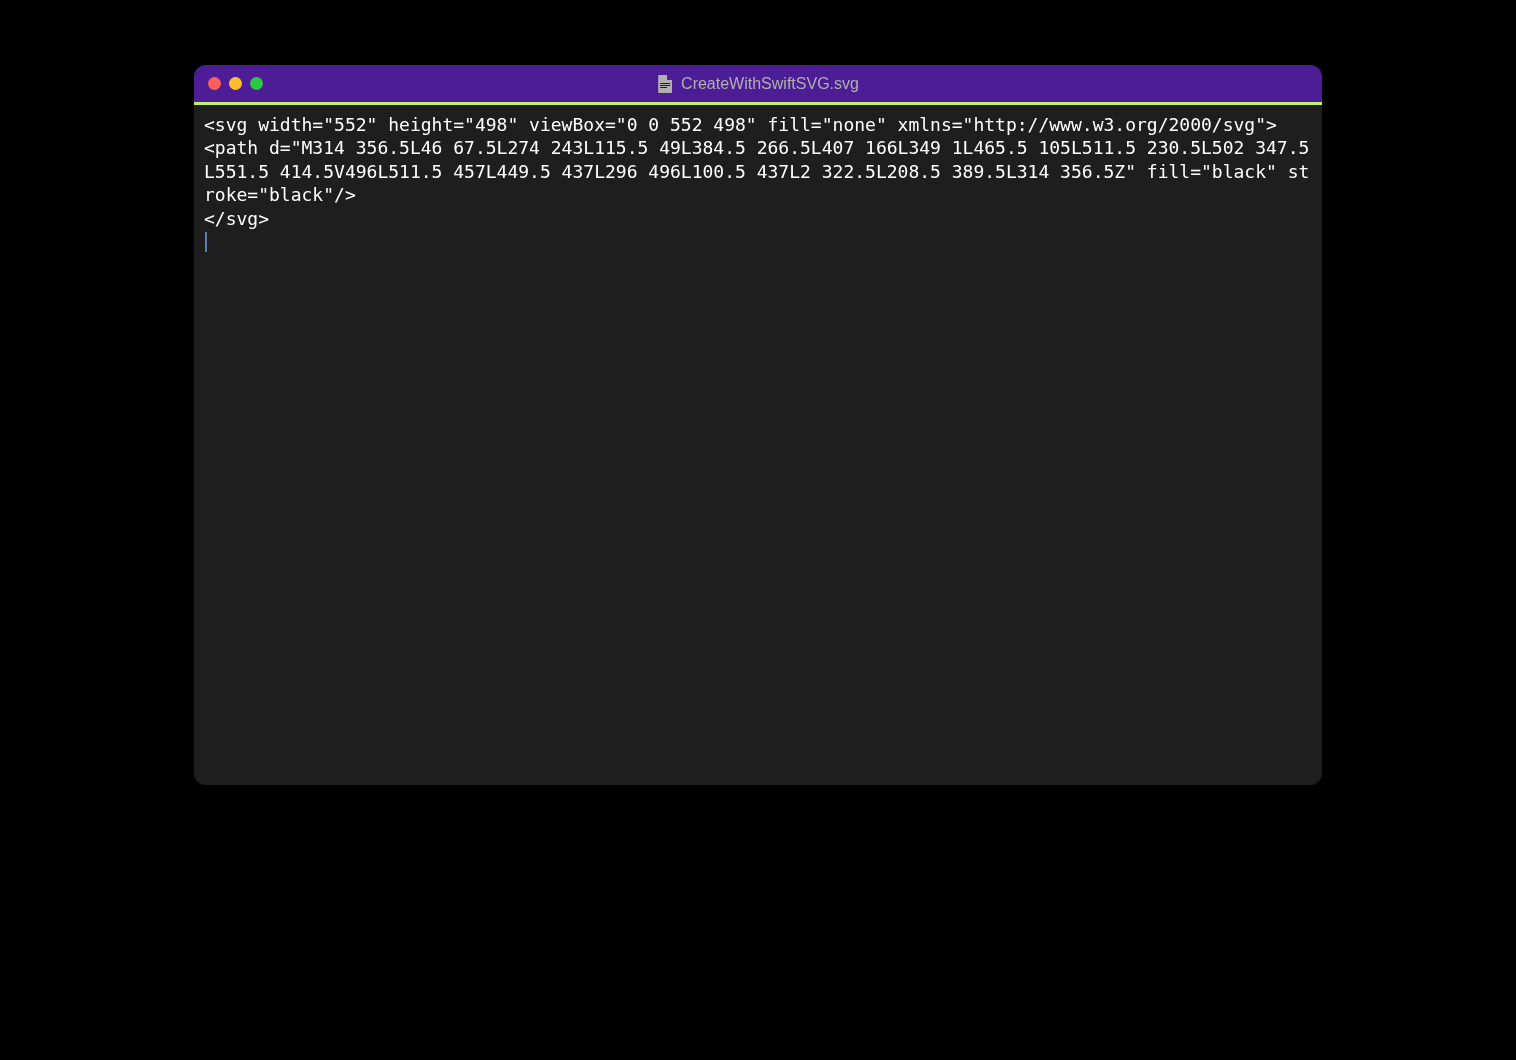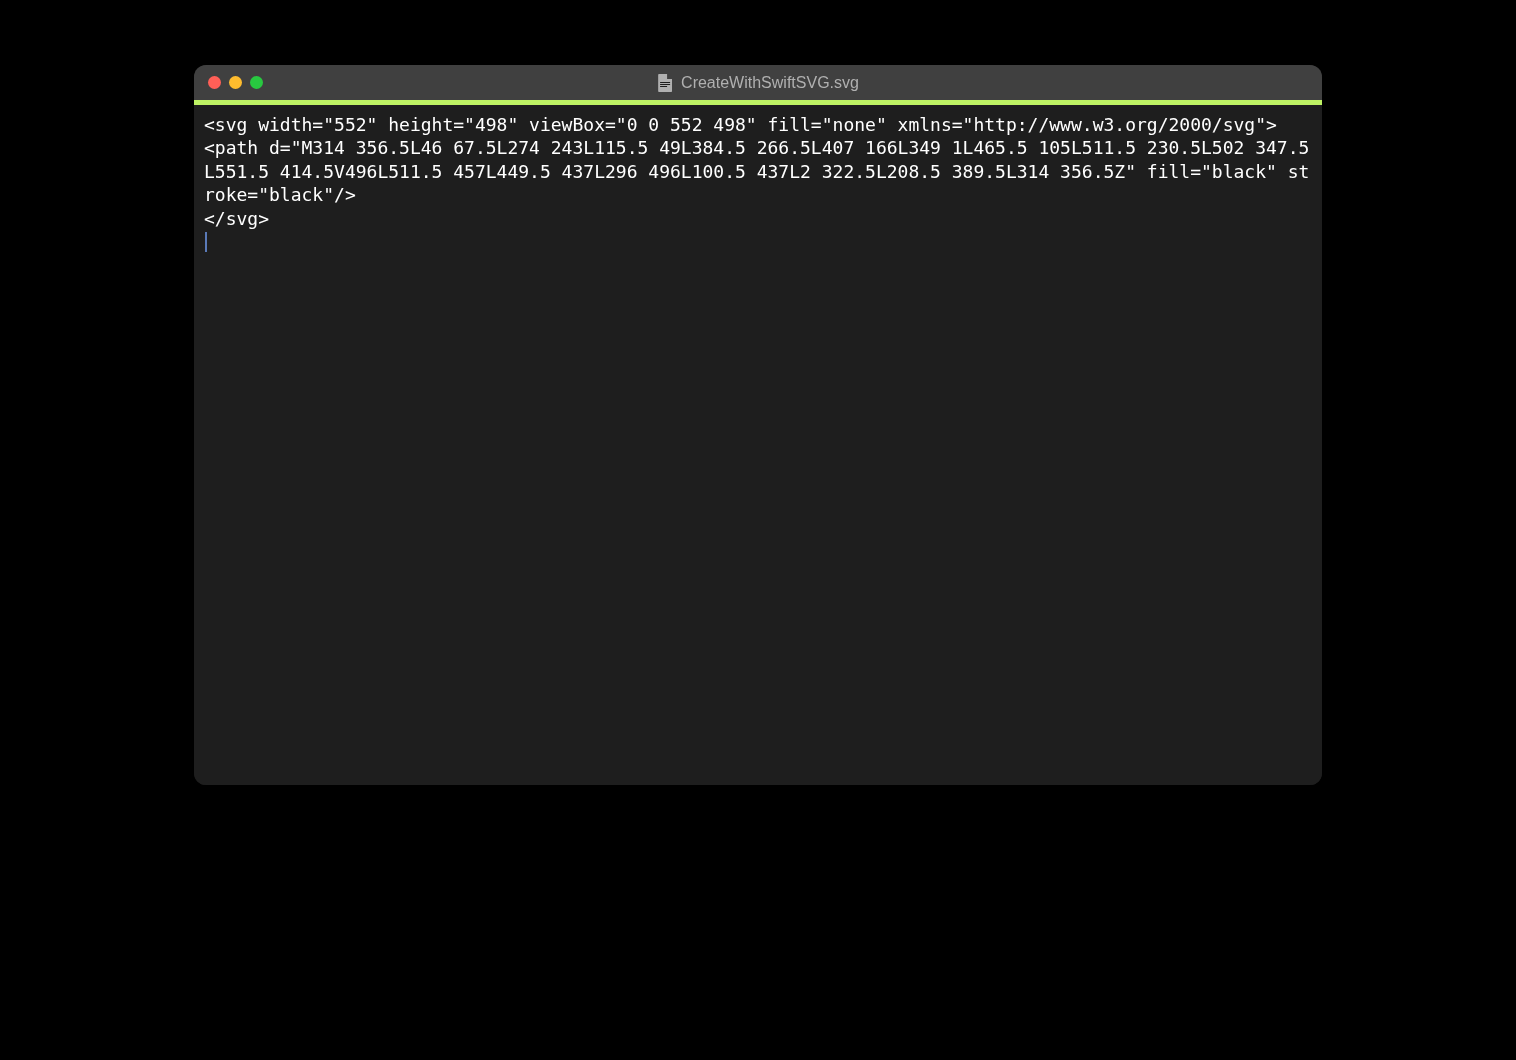--- a/index.html
+++ b/index.html
@@ -25,26 +25,26 @@
       background: #1e1e1e;
       border-radius: 12px;
       overflow: hidden;
       box-shadow: 0 20px 60px rgba(0,0,0,0.5);
       display: flex;
       flex-direction: column;
     }
 
     .titlebar {
       height: 40px;
-      background: #404040;
+      background: #4c1d95;
       display: flex;
       align-items: center;
       padding: 0 14px;
       position: relative;
-      border-bottom: 5px solid #bef264;
+      border-bottom: 3px solid #bef264;
     }
 
     .traffic-lights {
       display: flex;
       gap: 8px;
       align-items: center;
     }
 
     .traffic-light {
       width: 13px;

